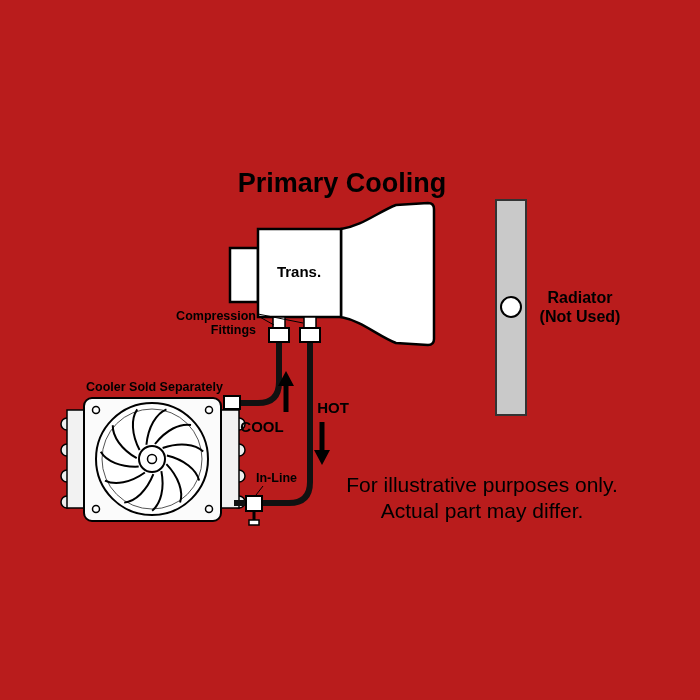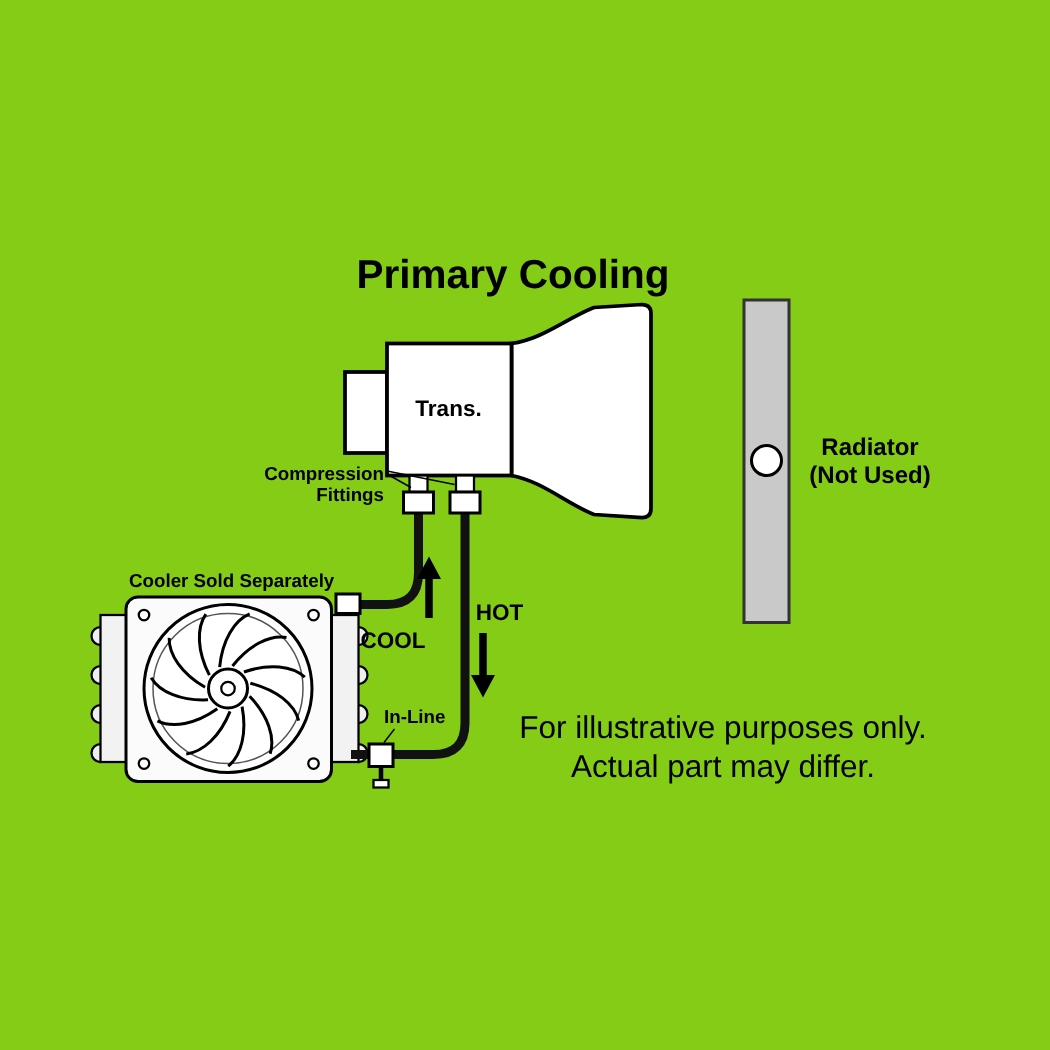--- a/index.html
+++ b/index.html
@@ -7,21 +7,21 @@
     padding: 0;
     width: 700px;
     height: 700px;
     background: #ffffff;
     font-family: "Liberation Sans", sans-serif;
   }
   .stage {
     position: relative;
     width: 700px;
     height: 700px;
-    background: #84cc16;
+    background: #b91c1c;
     overflow: hidden;
   }
   svg text { fill: #000000; }
   .title-text   { font: 700 27px "Liberation Sans", sans-serif; }
   .trans-text   { font: 700 15px "Liberation Sans", sans-serif; }
   .small-bold   { font: 700 12.5px "Liberation Sans", sans-serif; }
   .flow-text    { font: 700 15px "Liberation Sans", sans-serif; }
   .radiator-text{ font: 700 16px "Liberation Sans", sans-serif; }
   .disclaimer-text { font: 400 21px "Liberation Sans", sans-serif; }
   .outline { stroke: #000000; fill: #ffffff; }

